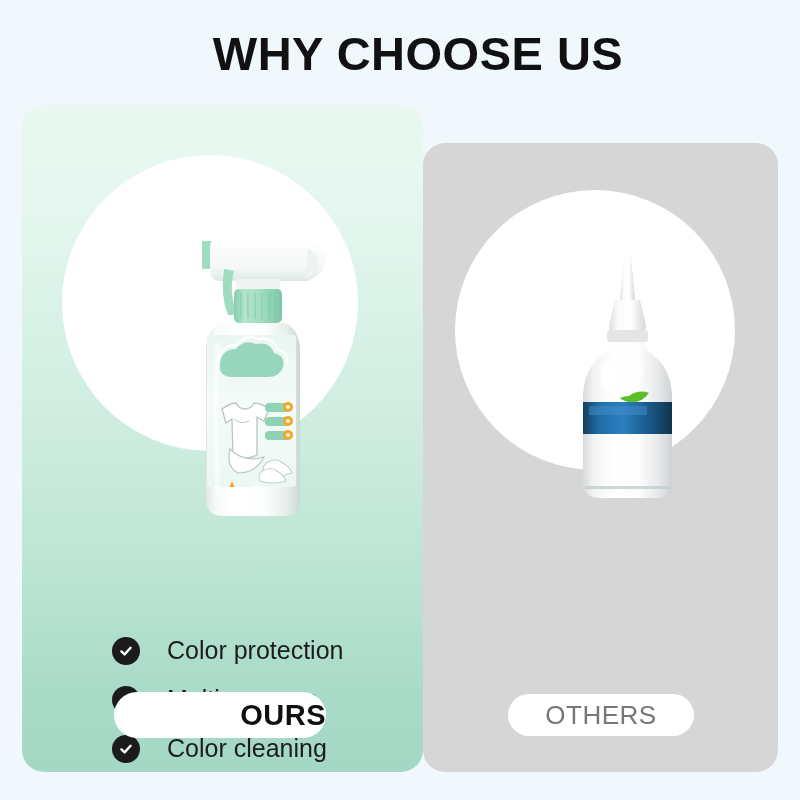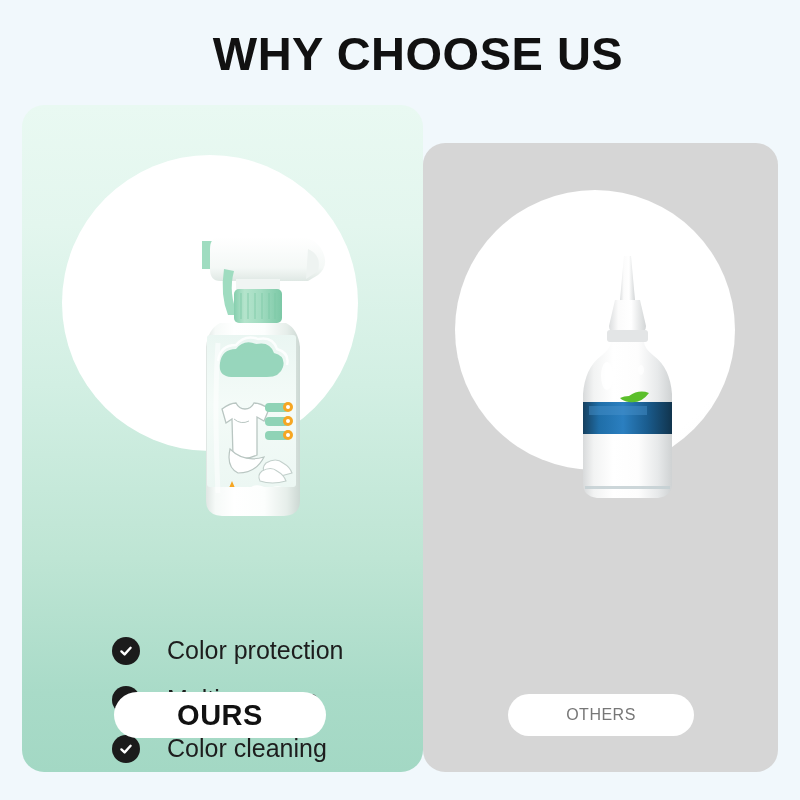--- a/index.html
+++ b/index.html
@@ -128,34 +128,34 @@
     position: absolute;
     background: #ffffff;
     border-radius: 30px;
     display: flex;
     align-items: center;
     justify-content: center;
     z-index: 4;
   }
   #pill-ours {
     left: 114px; top: 692px;
-    width: 212px; height: 46px;
+    width: 212px; height: 46px; justify-content: flex-end;
   }
   #pill-others {
     left: 508px; top: 694px;
     width: 186px; height: 42px;
   }
   #pill-ours .pill-label {
     font-size: 29px;
     font-weight: 700;
     color: #111111;
     letter-spacing: 0.5px;
   }
   #pill-others .pill-label {
-    font-size: 16px;
+    font-size: 26px;
     font-weight: 400;
     color: #777777;
     letter-spacing: 0.5px;
   }
 </style>
 </head>
 <body>
 
 <div id="stage">
 

